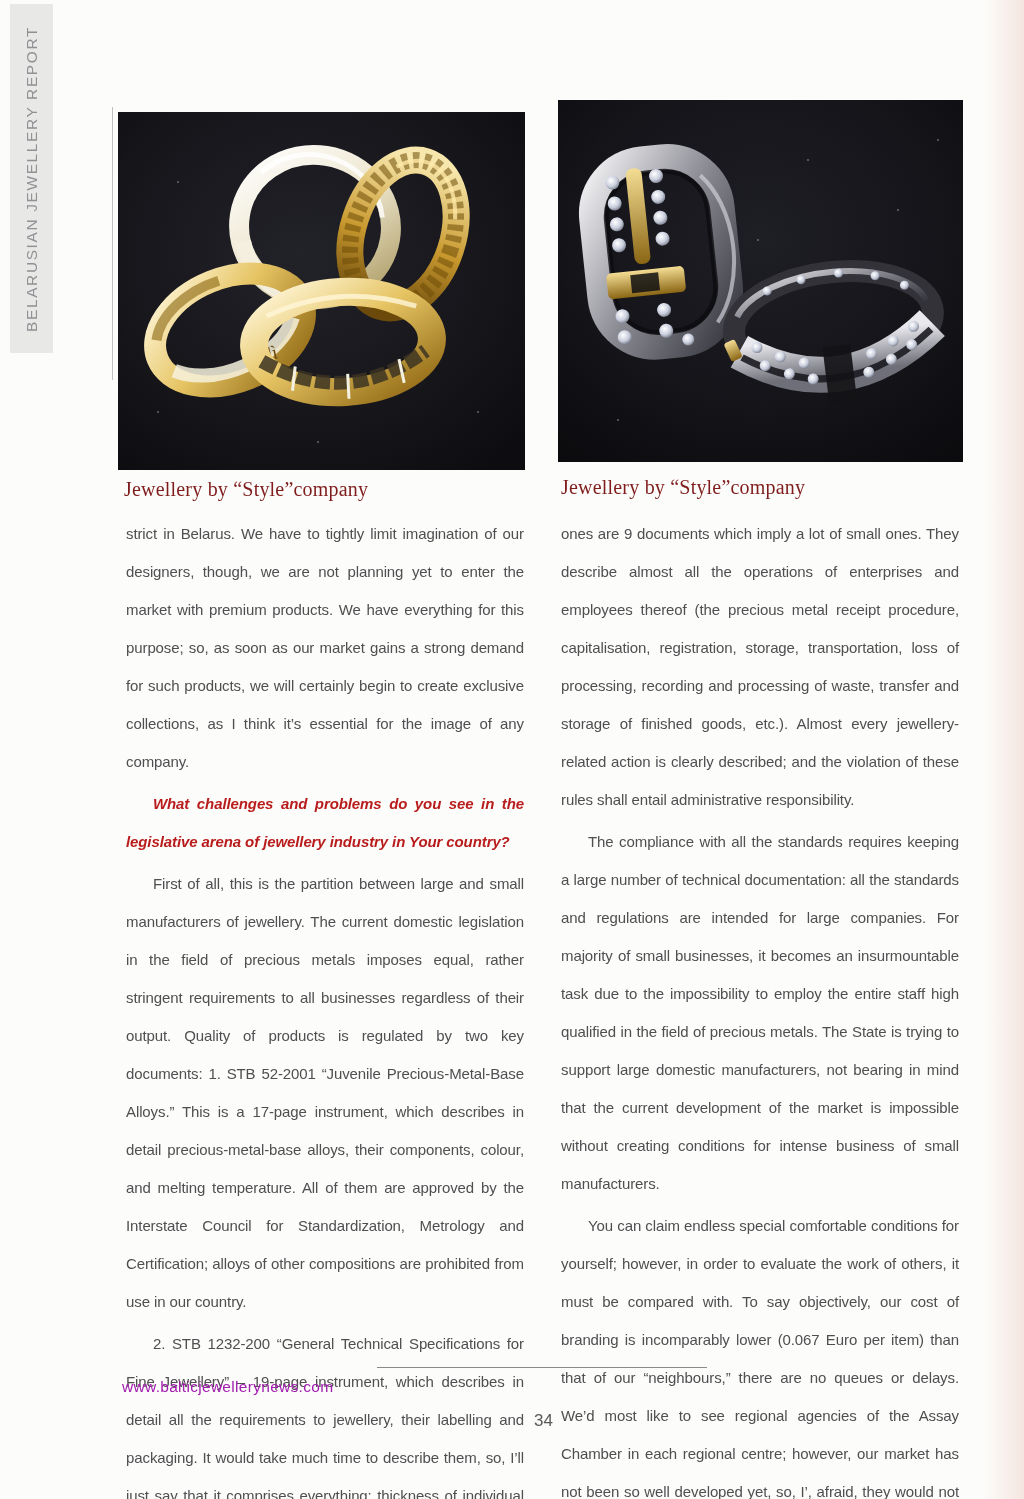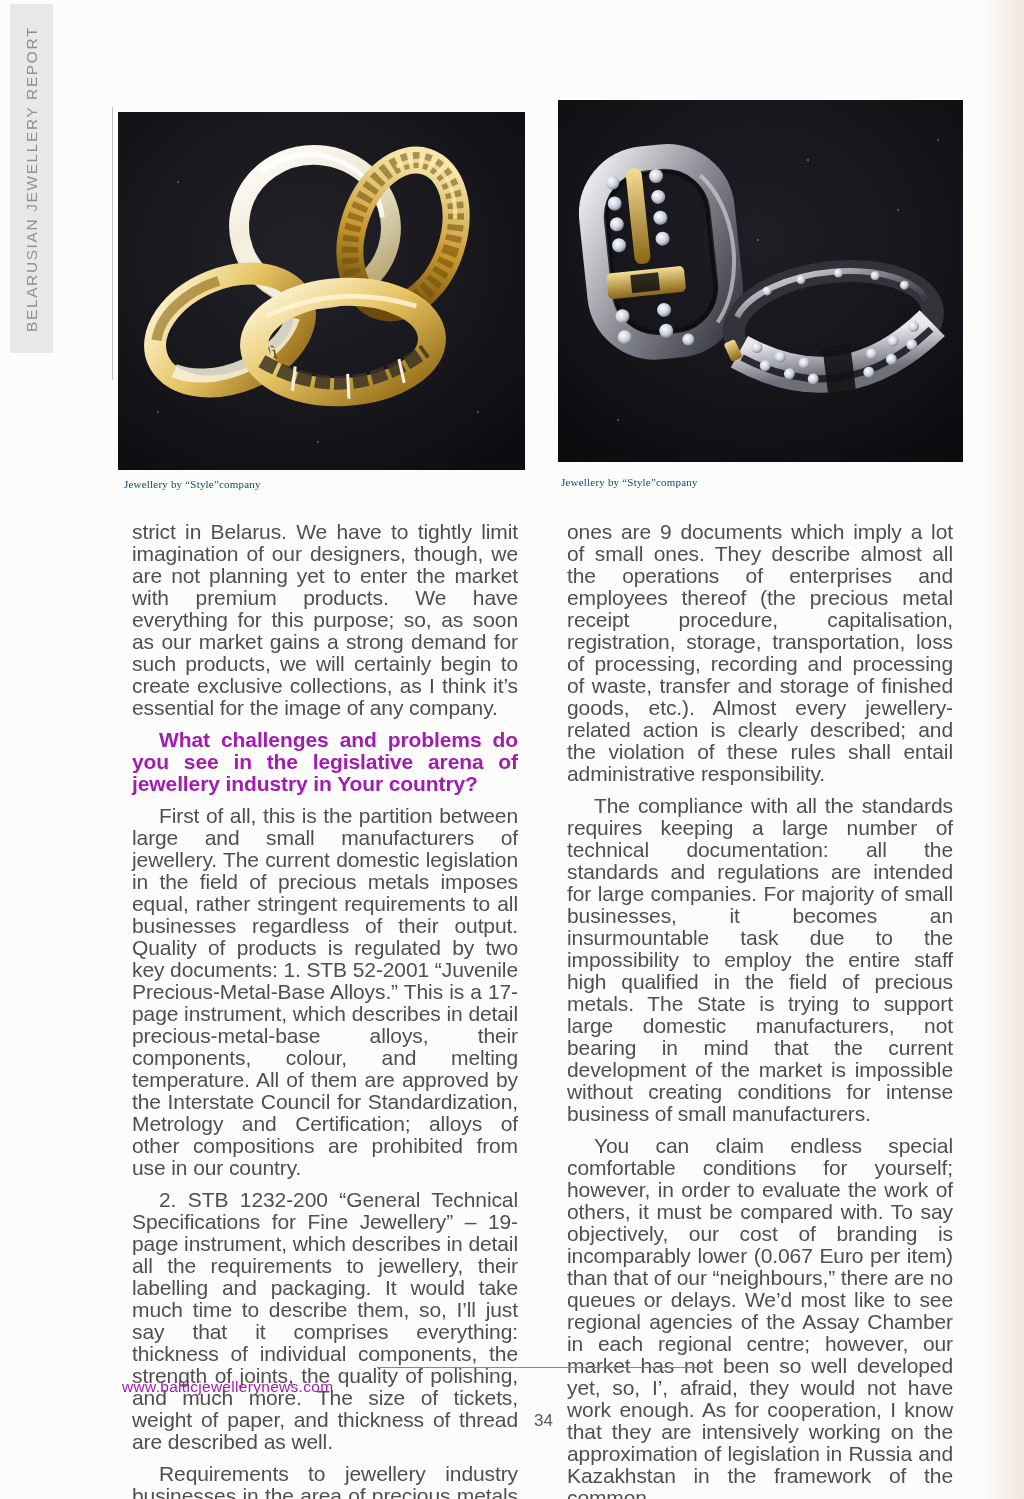--- a/index.html
+++ b/index.html
@@ -17,33 +17,33 @@
     font-size:15.5px;letter-spacing:1.6px;color:#8f9194;font-weight:400;
   }
   
   .scan-line{position:absolute;left:112px;top:107px;width:1px;height:273px;background:#8e8e8e;opacity:.55;}
   
   .photo{position:absolute;display:block;}
   .photo-left{left:118px;top:112px;width:407px;height:358px;}
   .photo-right{left:558px;top:100px;width:405px;height:362px;}
   .caption{
     position:absolute;font-family:"Liberation Serif",serif;
-    font-size:11px;color:#0c4a6e;letter-spacing:.2px;
+    font-size:20px;color:#7f1d1d;letter-spacing:.2px;
   }
   .caption-left{left:124px;top:478px;}
   .caption-right{left:561px;top:476px;}
   
   .column{position:absolute;top:511px;width:406px;}
   .column-left{left:122px;}
   .column-right{left:557px;}
   .column p{
-    margin:10px;font-size:21px;line-height:22px;text-align:justify;
+    margin:4px;font-size:15px;line-height:38px;text-align:justify;
     color:#4f4f51;letter-spacing:-.1px;
   }
-  .column p.heading{font-weight:bold;color:#a21caf;}
+  .column p.heading{font-weight:bold;color:#b91c1c;font-style:italic;}
   .column p.indent{text-indent:27px;}
   
   .footer-line{position:absolute;left:377px;top:1367px;width:330px;height:0;border-top:1px solid #8a8a8a;}
   .footer-url{position:absolute;left:122px;width:843px;top:1378px;font-size:15.5px;color:#a21caf;letter-spacing:.3px;}
   .page-number{position:absolute;left:122px;width:843px;top:1411px;text-align:center;font-size:17px;color:#5a5a5a;}
   
   .edge-tint{
     position:absolute;right:0;top:0;width:40px;height:100%;pointer-events:none;
     background:linear-gradient(to right,rgba(246,229,224,0),rgba(243,224,218,.8));
   }

